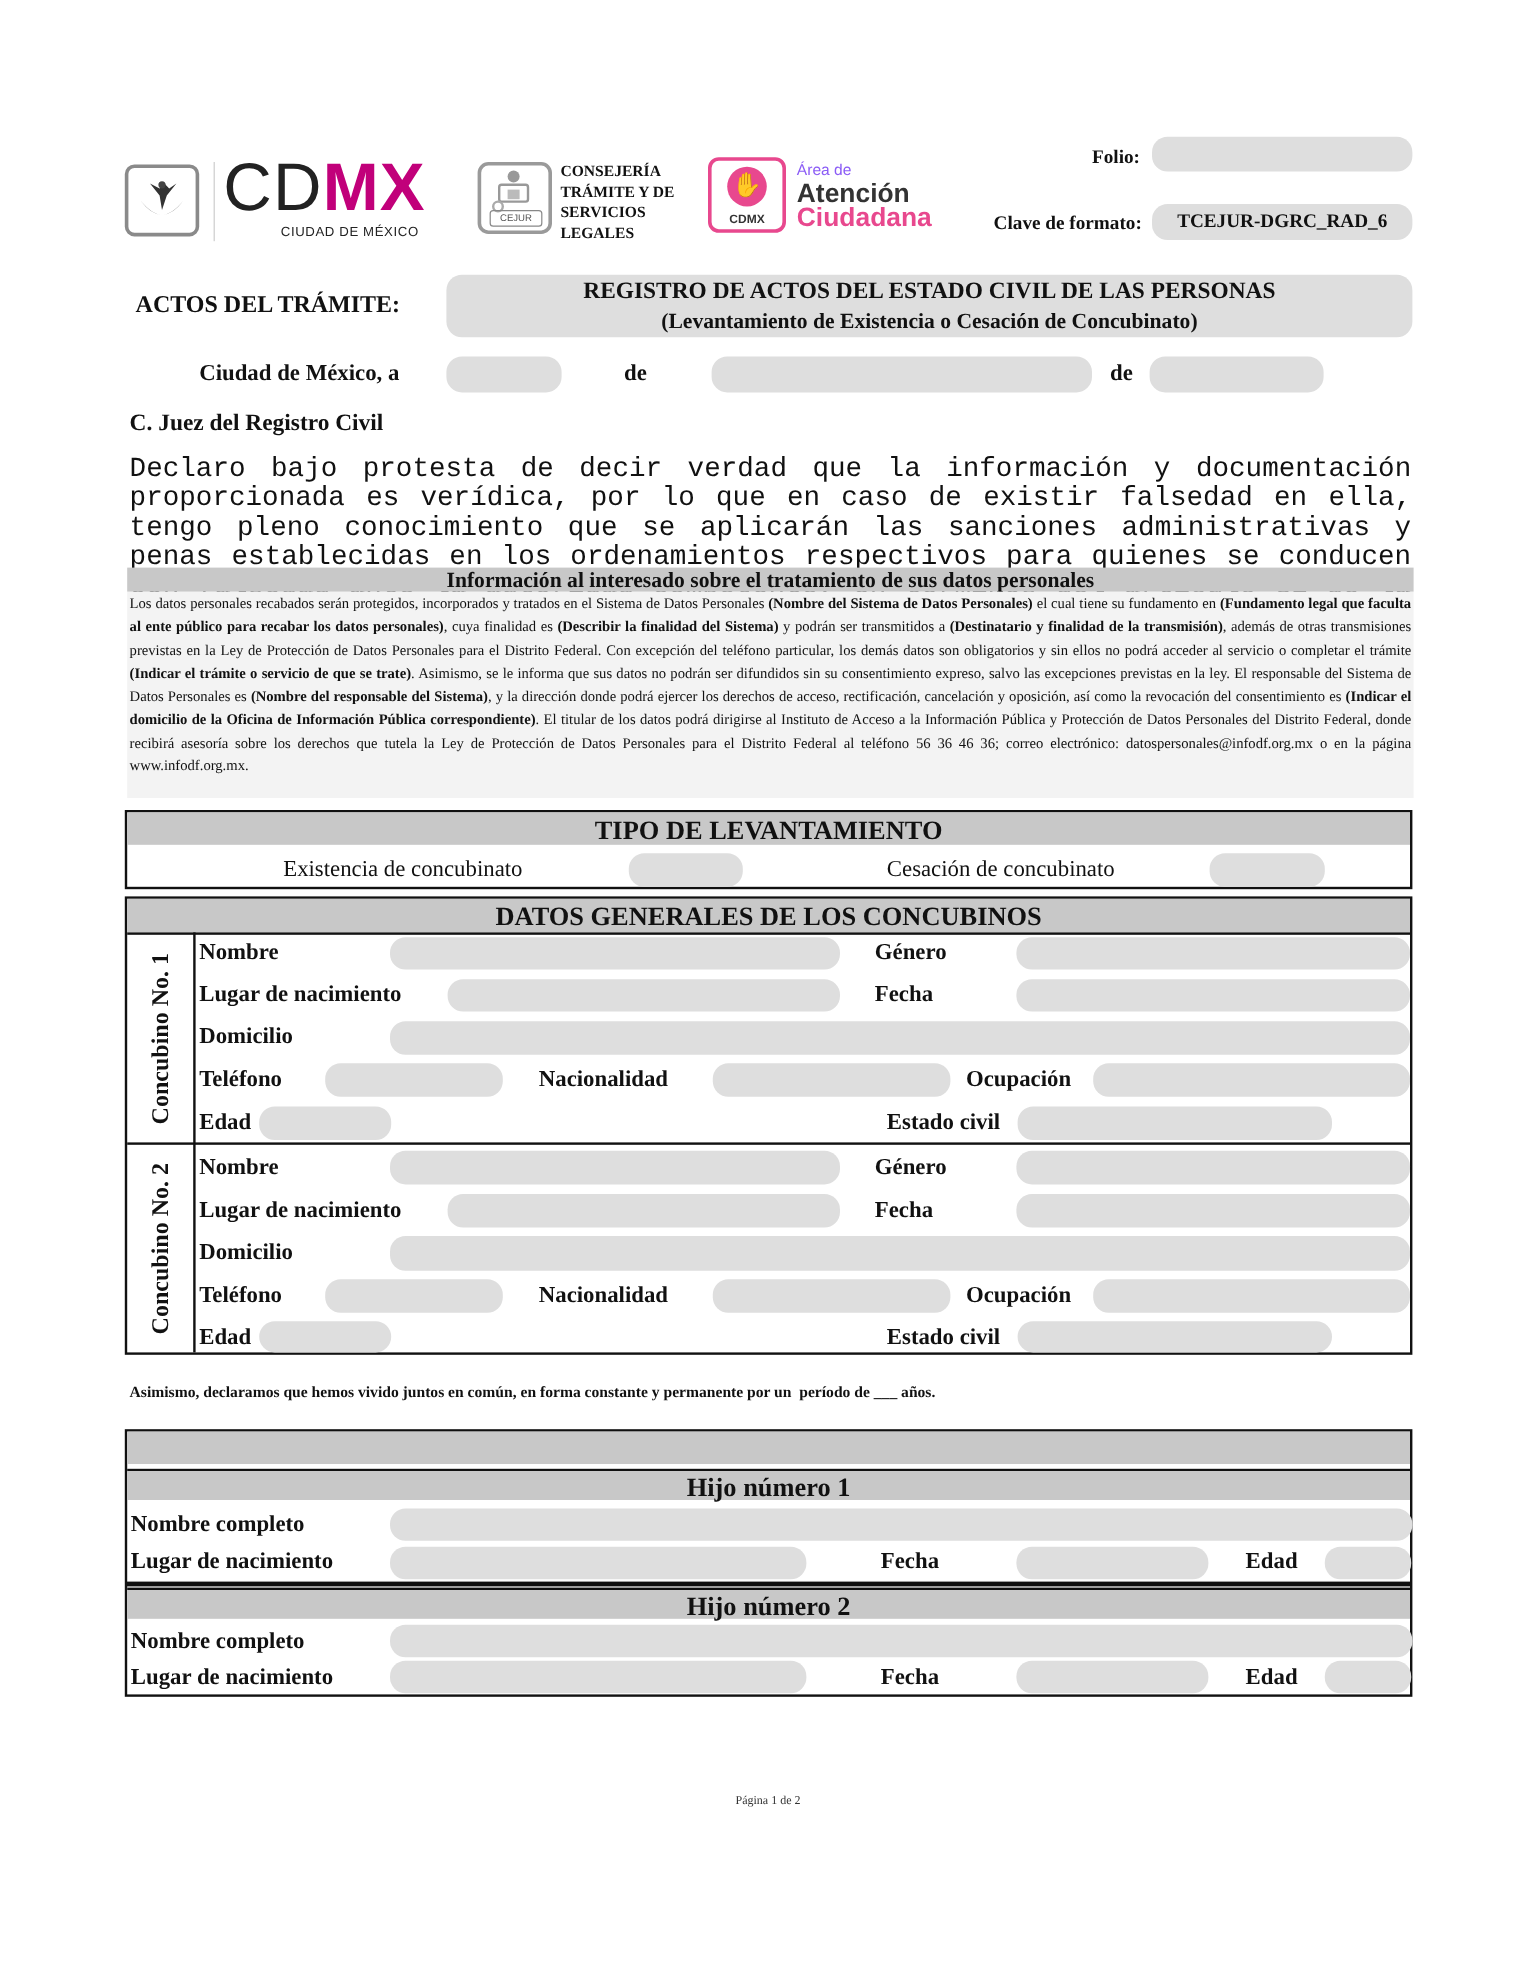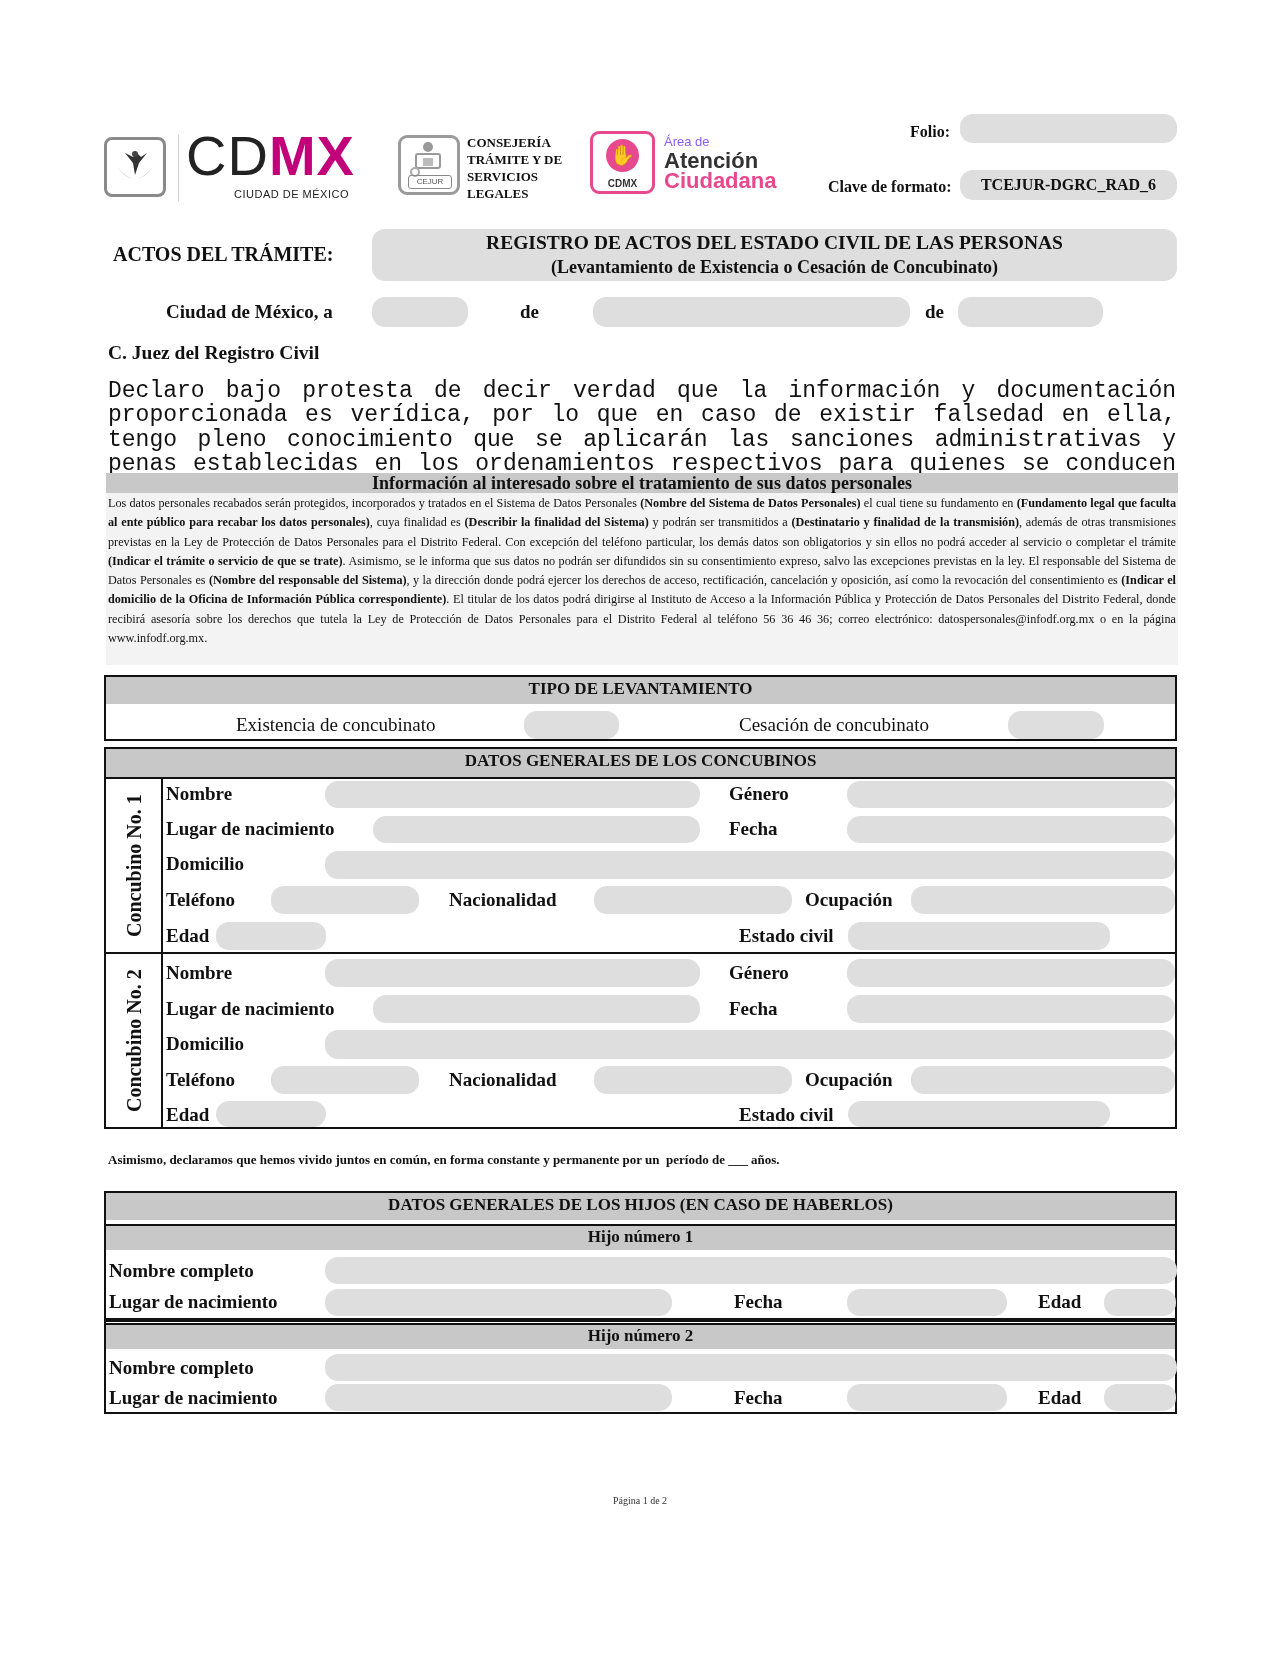--- a/index.html
+++ b/index.html
@@ -21,21 +21,21 @@
   .aac-box{left:590px;top:131px;width:65px;height:63px;border:3px solid #e8488e;border-radius:9px;box-sizing:border-box;}
   .aac-circle{position:absolute;left:13px;top:5px;width:33px;height:33px;border-radius:50%;background:#e8488e;color:#fff;font-family:"Liberation Sans",sans-serif;font-size:20px;text-align:center;line-height:33px;font-weight:bold;}
   .aac-cdmx{position:absolute;left:0;right:0;bottom:2px;font-family:"Liberation Sans",sans-serif;font-size:10px;font-weight:bold;text-align:center;color:#333;}
   .aac-t1{left:664px;top:134px;font-family:"Liberation Sans",sans-serif;font-size:13px;color:#8b5cf6;}
   .aac-t2{left:664px;top:148px;font-family:"Liberation Sans",sans-serif;font-size:22px;font-weight:bold;color:#333;}
   .aac-t3{left:664px;top:168px;font-family:"Liberation Sans",sans-serif;font-size:22px;font-weight:bold;color:#e8488e;}
   
   .lbl{font-size:16px;font-weight:bold;}
   
   .box{position:absolute;border:2px solid #111;box-sizing:border-box;}
-  .sec-title{position:absolute;left:0;right:0;text-align:center;font-weight:bold;font-size:17px;}
+  .sec-title{position:absolute;left:0;right:0;text-align:center;font-weight:bold;font-size:22px;}
   .row-lbl{position:absolute;font-size:19px;font-weight:bold;}
   .notice{position:absolute;left:106px;top:493px;width:1072px;height:172px;background:#f3f3f3;}
   .notice-title{position:absolute;left:106px;top:473px;width:1072px;height:20px;background:#c8c8c8;text-align:center;font-weight:bold;font-size:18px;line-height:20px;}
   .notice-text{position:absolute;left:108px;top:494px;width:1068px;font-size:12.2px;line-height:19.3px;text-align:justify;}
   .declaro{position:absolute;left:108px;top:379px;width:1068px;font-size:23px;line-height:24.3px;text-align:justify;font-family:Liberation Mono, monospace;}
   .vert{position:absolute;writing-mode:vertical-rl;transform:rotate(180deg);font-weight:bold;font-size:20px;text-align:center;}
   .hline{position:absolute;height:2px;background:#111;}
   .vline{position:absolute;width:2px;background:#111;}
 </style>
 </head>
@@ -168,21 +168,20 @@
   <div class="row-lbl" style="left:60px;top:355px;">Edad</div>
   <div class="fill" style="left:110px;top:352px;width:110px;height:26px;"></div>
   <div class="row-lbl" style="left:633px;top:355px;">Estado civil</div>
   <div class="fill" style="left:742px;top:352px;width:262px;height:26px;"></div>
 </div>
 
 <div class="abs b" style="left:108px;top:1152px;font-size:13px;white-space:pre;">Asimismo, declaramos que hemos vivido juntos en común, en forma constante y permanente por un  período de ___ años.</div>
 
 <div class="box" style="left:104px;top:1191px;width:1073px;height:129px;">
   <div class="hdrbar" style="position:absolute;left:0;right:0;top:0;height:27px;"></div>
-  <div class="sec-title" style="top:2px;">DATOS GENERALES DE LOS HIJOS (EN CASO DE HABERLOS)</div>
   <div class="hline" style="left:0;right:0;top:31px;"></div>
   <div class="hdrbar" style="position:absolute;left:0;right:0;top:33px;height:24px;"></div>
   <div class="sec-title" style="top:34px;">Hijo número 1</div>
   <div class="row-lbl" style="left:3px;top:67px;">Nombre completo</div>
   <div class="fill" style="left:219px;top:64px;width:852px;height:27px;"></div>
   <div class="row-lbl" style="left:3px;top:98px;">Lugar de nacimiento</div>
   <div class="fill" style="left:219px;top:96px;width:347px;height:27px;"></div>
   <div class="row-lbl" style="left:628px;top:98px;">Fecha</div>
   <div class="fill" style="left:741px;top:96px;width:160px;height:27px;"></div>
   <div class="row-lbl" style="left:932px;top:98px;">Edad</div>

